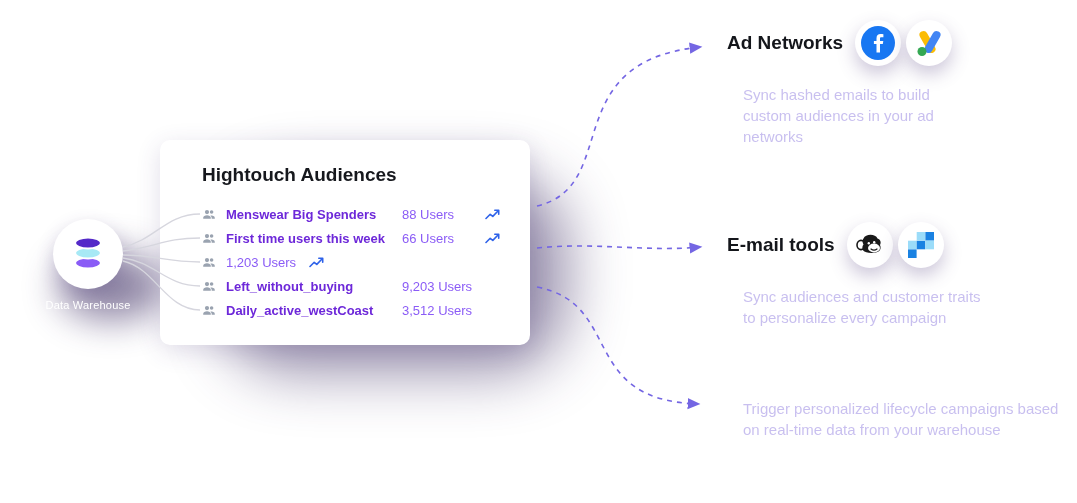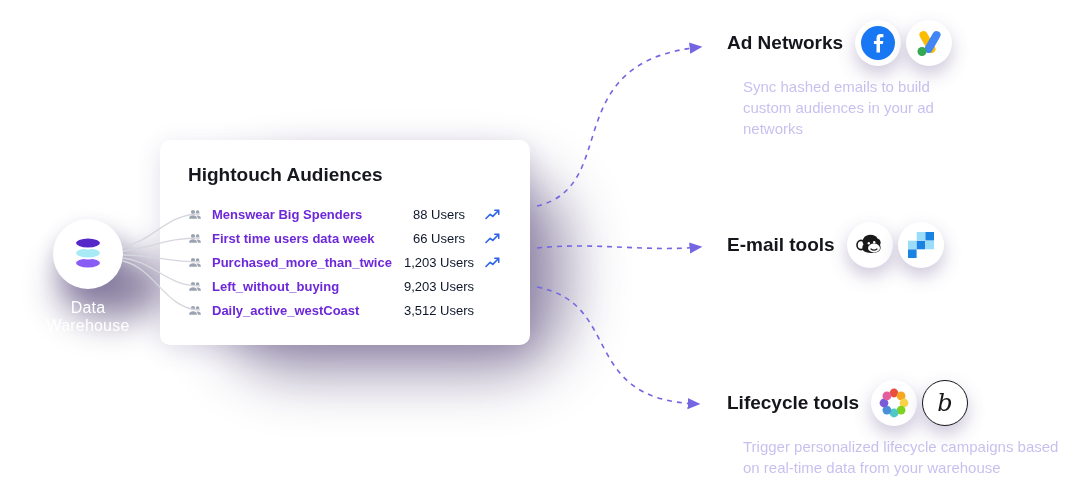--- a/index.html
+++ b/index.html
@@ -13,52 +13,52 @@
   .blob-db{left:58px;top:252px;width:108px;height:68px;filter:blur(18px);border-radius:50%;opacity:.55;}
 
   
   .wh-circle{
     position:absolute;left:53px;top:219px;width:70px;height:70px;border-radius:50%;
     background:#fff;z-index:2;display:flex;align-items:center;justify-content:center;
     box-shadow:0 6px 18px rgba(70,50,120,.20);
   }
   .wh-label{
     position:absolute;left:40px;top:299px;width:96px;text-align:center;z-index:3;
-    color:#ffffff;font-size:16px;letter-spacing:.2px;
+    color:#ffffff;font-size:11px;letter-spacing:.2px;
   }
 
   
   .card{
     position:absolute;left:160px;top:140px;width:370px;height:205px;background:#fff;
-    border-radius:10px;z-index:2;box-sizing:border-box;padding:22px 30px 0 28px;
+    border-radius:10px;z-index:2;box-sizing:border-box;padding:22px 30px 0 42px;
     box-shadow:0 6px 24px rgba(70,50,120,.16);
   }
   .card-title{font-size:19px;font-weight:bold;color:#16181d;line-height:26px;margin:0 0 14px 0;}
   .aud-row{display:flex;align-items:center;height:24px;}
   .users-ic{width:15px;margin-right:9px;display:flex;align-items:center;}
   .aud-name{flex:1;font-size:13px;font-weight:bold;color:#6d28d9;white-space:nowrap;}
-  .aud-count{width:74px;text-align:center;font-size:13px;color:#0f172a;white-space:nowrap;}
+  .aud-count{width:74px;text-align:left;font-size:13px;color:#8b5cf6;white-space:nowrap;}
   .trend{width:24px;display:flex;justify-content:flex-end;align-items:center;}
 
   
   .overlay{position:absolute;left:0;top:0;z-index:3;pointer-events:none;}
 
   
   .dest{position:absolute;z-index:2;}
   .dest-head{display:flex;align-items:center;gap:12px;height:46px;text-align:right;}
   .dest-label{font-size:19px;font-weight:bold;color:#14161b;white-space:nowrap;}
   .logo-circle{
     width:46px;height:46px;border-radius:50%;background:#fff;flex:0 0 auto;
     display:flex;align-items:center;justify-content:center;
     box-shadow:0 8px 18px rgba(86,66,130,.30);
   }
   .logo-circle + .logo-circle{margin-left:-7px;}
   .braze{border:1.6px solid #15151a;box-sizing:border-box;}
   .braze-b{font-family:"DejaVu Serif", serif;font-style:italic;font-size:24px;color:#15151a;line-height:1;}
-  .dest-desc{margin:10px 0 0 16px;}
+  .dest-desc{margin:18px 0 0 16px;}
   .dest-desc p{
     margin:0 0 10px 0;font-size:15px;line-height:21px;
     color:rgba(111,87,214,.38);
   }
   .w-ad{width:238px;}
   .w-email{width:248px;}
   .w-life{width:318px;}
   .dest-ad{left:727px;top:20px;}
   .dest-email{left:727px;top:222px;}
   .dest-life{left:727px;top:380px;}
@@ -100,37 +100,36 @@
           </svg>
       </span>
     </div>
 
     <div class="aud-row">
       <span class="users-ic">
         <svg width="14" height="11" viewBox="0 0 14 11">
             <path fill="#9AA3B0" d="M5 5.2a2.1 2.1 0 1 0 0-4.2 2.1 2.1 0 0 0 0 4.2zm4.6-.4a1.8 1.8 0 1 0 0-3.6 1.8 1.8 0 0 0 0 3.6zM5 6.2c-2 0-3.8 1-3.8 2.6v1h7.6v-1C8.8 7.2 7 6.2 5 6.2zm4.6.4c-.4 0-.8 0-1.2.1.8.6 1.3 1.3 1.3 2.1v1h3.1v-.9c0-1.4-1.5-2.3-3.2-2.3z"></path>
           </svg>
       </span>
-      <span class="aud-name">First time users data week</span>
+      <span class="aud-name">First time users this week</span>
       <span class="aud-count">66 Users</span>
       <span class="trend">
         <svg width="15" height="11" viewBox="0 0 15 11">
             <path d="M1 9.5 5.2 5.3l2.6 2.1L13 2" fill="none" stroke="#2E62E9" stroke-width="1.6" stroke-linecap="round" stroke-linejoin="round"></path>
             <path d="M9.8 1.3h3.9v3.9" fill="none" stroke="#2E62E9" stroke-width="1.6" stroke-linecap="round" stroke-linejoin="round"></path>
           </svg>
       </span>
     </div>
 
     <div class="aud-row">
       <span class="users-ic">
         <svg width="14" height="11" viewBox="0 0 14 11">
             <path fill="#9AA3B0" d="M5 5.2a2.1 2.1 0 1 0 0-4.2 2.1 2.1 0 0 0 0 4.2zm4.6-.4a1.8 1.8 0 1 0 0-3.6 1.8 1.8 0 0 0 0 3.6zM5 6.2c-2 0-3.8 1-3.8 2.6v1h7.6v-1C8.8 7.2 7 6.2 5 6.2zm4.6.4c-.4 0-.8 0-1.2.1.8.6 1.3 1.3 1.3 2.1v1h3.1v-.9c0-1.4-1.5-2.3-3.2-2.3z"></path>
           </svg>
       </span>
-      <span class="aud-name">Purchased_more_than_twice</span>
       <span class="aud-count">1,203 Users</span>
       <span class="trend">
         <svg width="15" height="11" viewBox="0 0 15 11">
             <path d="M1 9.5 5.2 5.3l2.6 2.1L13 2" fill="none" stroke="#2E62E9" stroke-width="1.6" stroke-linecap="round" stroke-linejoin="round"></path>
             <path d="M9.8 1.3h3.9v3.9" fill="none" stroke="#2E62E9" stroke-width="1.6" stroke-linecap="round" stroke-linejoin="round"></path>
           </svg>
       </span>
     </div>
 
     <div class="aud-row">
@@ -213,39 +212,24 @@
         <svg width="26" height="26" viewBox="0 0 26 26">
           <rect x="0" y="8.7" width="8.6" height="8.6" fill="#9BDCF9"></rect>
           <rect x="0" y="17.4" width="8.6" height="8.6" fill="#1A82E2"></rect>
           <rect x="8.7" y="8.7" width="8.6" height="8.6" fill="#1A82E2"></rect>
           <rect x="8.7" y="0" width="8.6" height="8.6" fill="#9BDCF9"></rect>
           <rect x="17.4" y="0" width="8.6" height="8.6" fill="#1A82E2"></rect>
           <rect x="17.4" y="8.7" width="8.6" height="8.6" fill="#9BDCF9"></rect>
         </svg>
       </span>
     </div>
+    <div class="dest-desc w-email">
+      <p>Sync audiences and customer traits to personalize every campaign</p>
+    </div>
   </div>
 
   <div class="dest dest-life">
-    <div class="dest-head">
-      <span class="dest-label">Lifecycle tools</span>
-      <span class="logo-circle">
-        <svg width="34" height="34" viewBox="0 0 34 34">
-          <circle cx="17" cy="7" r="4.4" fill="#E94F3D"></circle>
-          <circle cx="24.1" cy="9.9" r="4.4" fill="#F5A623"></circle>
-          <circle cx="27" cy="17" r="4.4" fill="#F8D347"></circle>
-          <circle cx="24.1" cy="24.1" r="4.4" fill="#7ED321"></circle>
-          <circle cx="17" cy="27" r="4.4" fill="#50C8C6"></circle>
-          <circle cx="9.9" cy="24.1" r="4.4" fill="#4A90D9"></circle>
-          <circle cx="7" cy="17" r="4.4" fill="#7B5BD6"></circle>
-          <circle cx="9.9" cy="9.9" r="4.4" fill="#E45E9D"></circle>
-        </svg>
-      </span>
-      <span class="logo-circle braze">
-        <span class="braze-b">b</span>
-      </span>
-    </div>
     <div class="dest-desc w-life">
       <p>Trigger personalized lifecycle campaigns based on real-time data from your warehouse</p>
     </div>
   </div>
 
 </div>
 
 </body></html>

